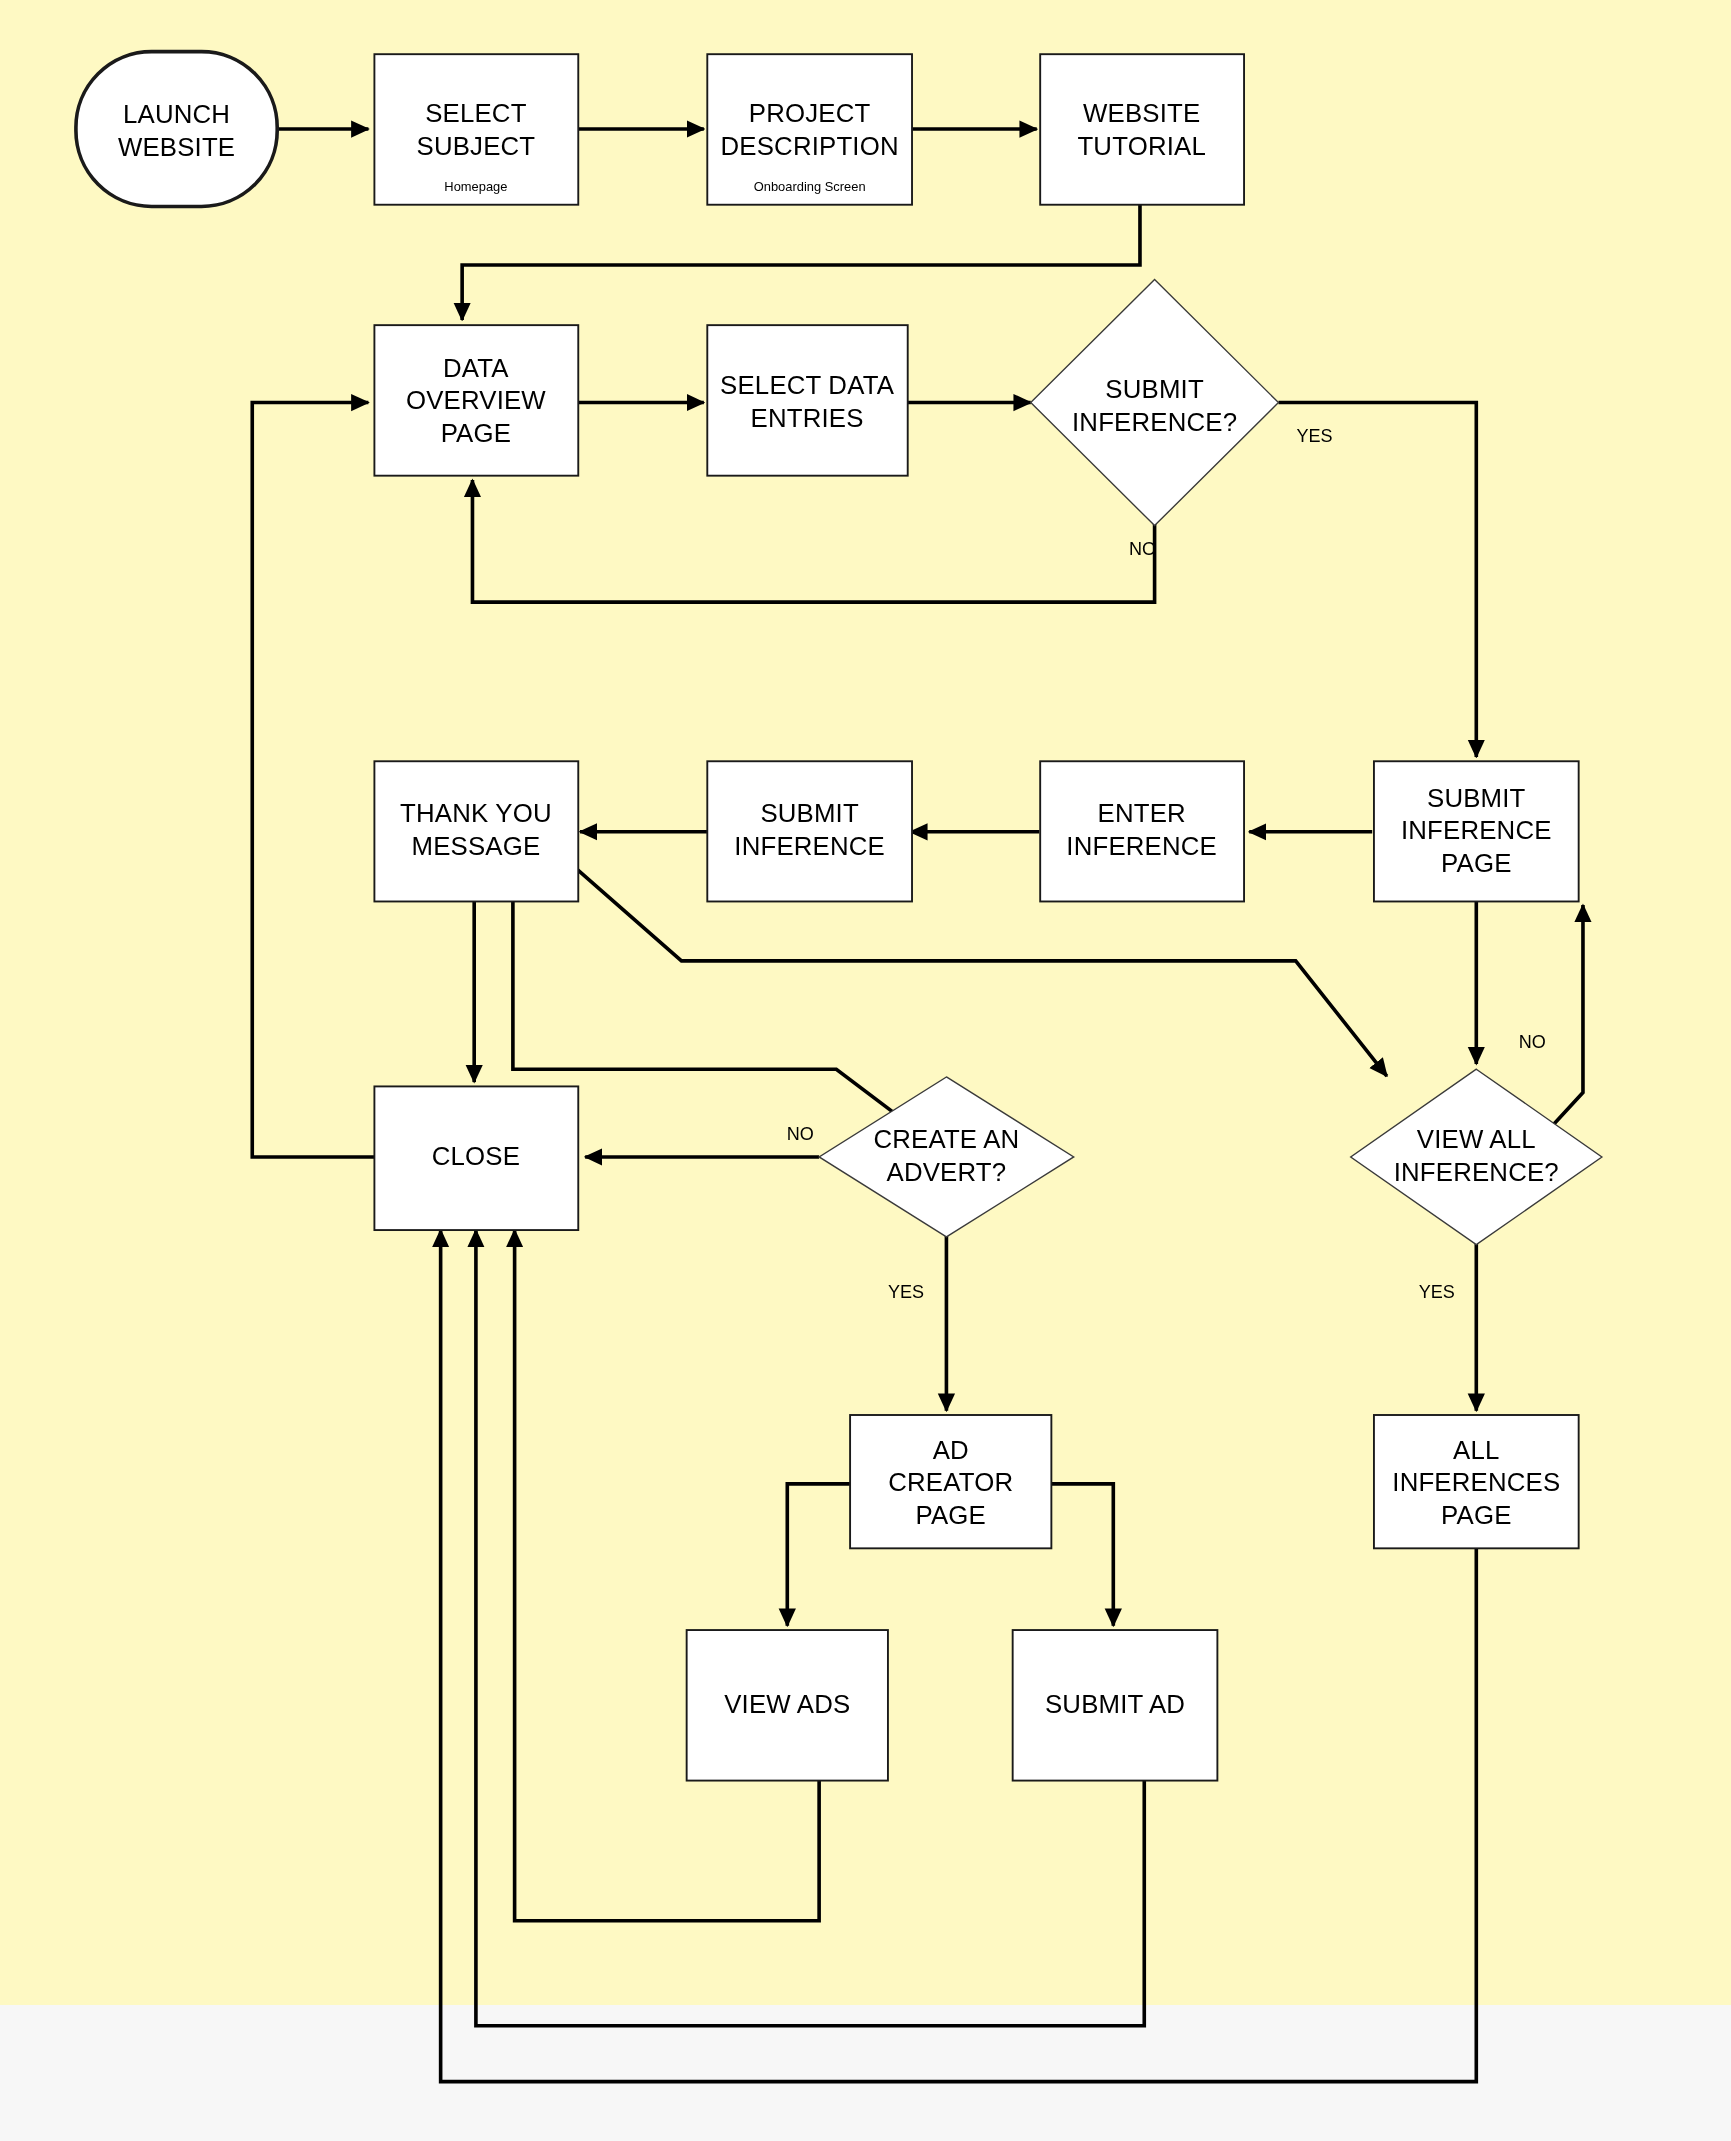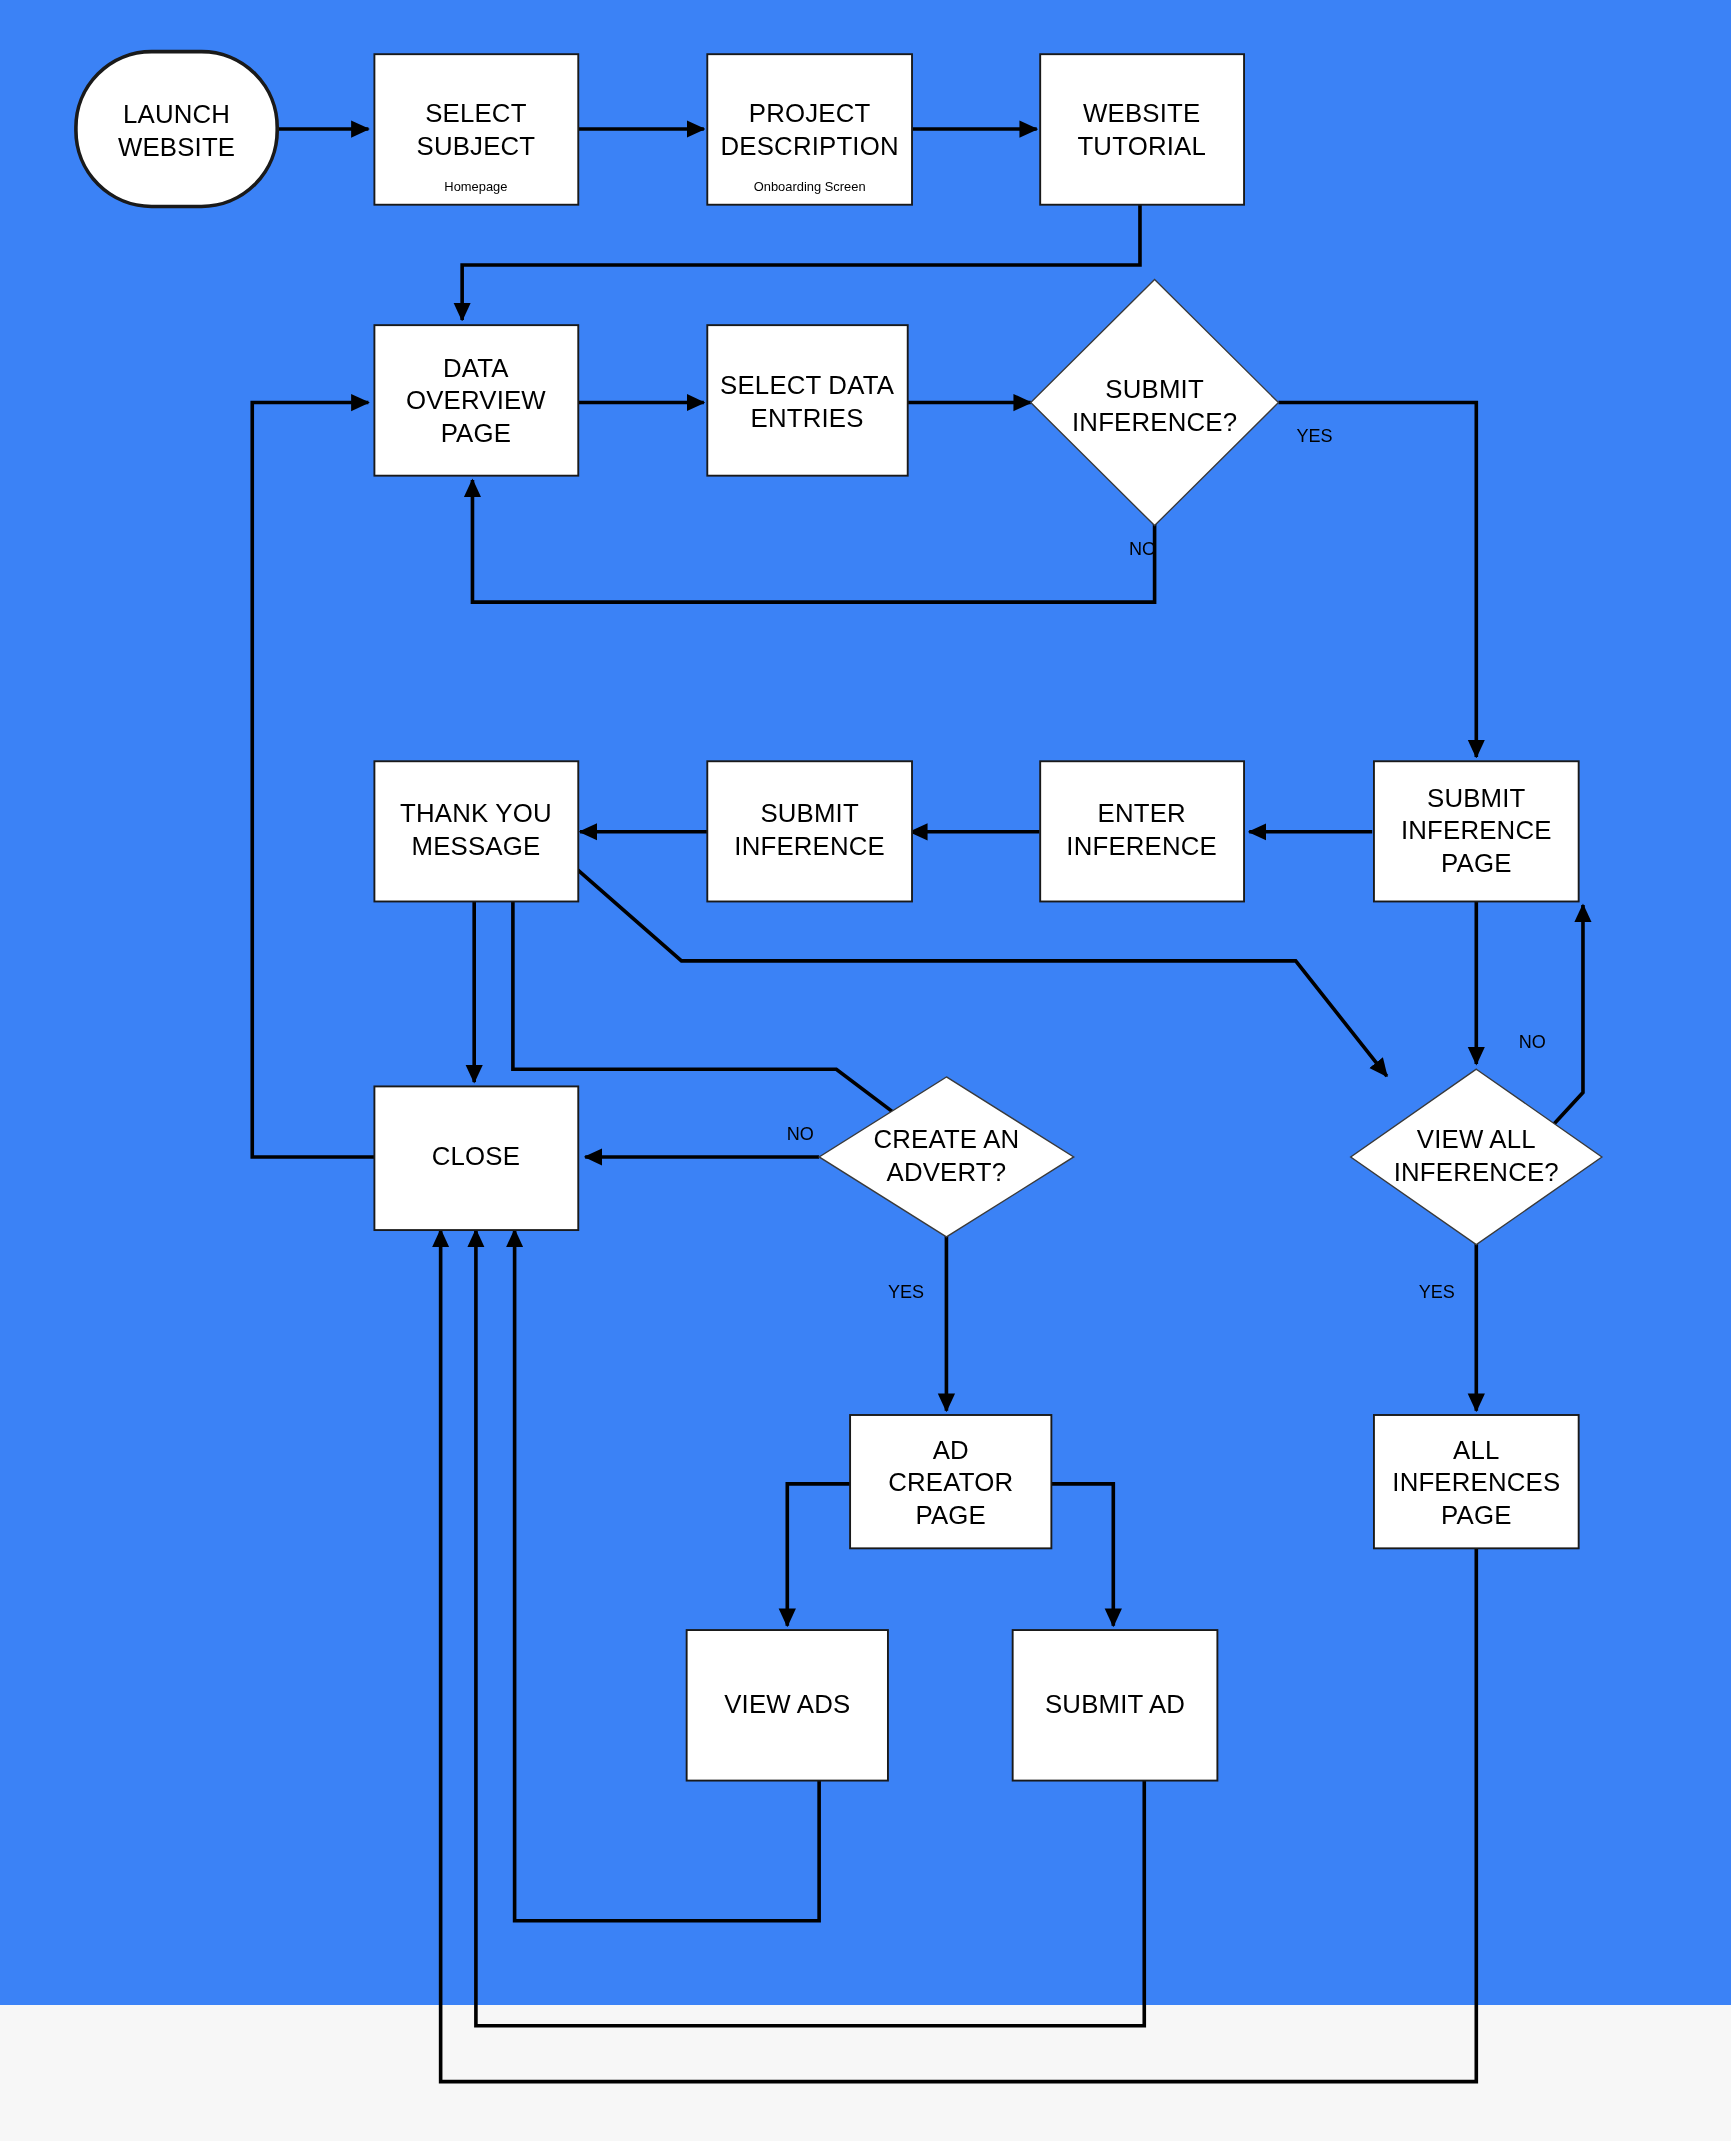--- a/index.html
+++ b/index.html
@@ -11,21 +11,21 @@
   body {
     width: 1732px;
     height: 2141px;
     font-family: "Liberation Sans", sans-serif;
     overflow: hidden;
   }
   #flow-root {
     position: relative;
     width: 1732px;
     height: 2005px;
-    background: #3b82f6;
+    background: #fef9c3;
   }
   svg#flow-svg {
     position: absolute;
     top: 0;
     left: 0;
     width: 1732px;
     height: 2141px;
     display: block;
   }
   .node-shape {

